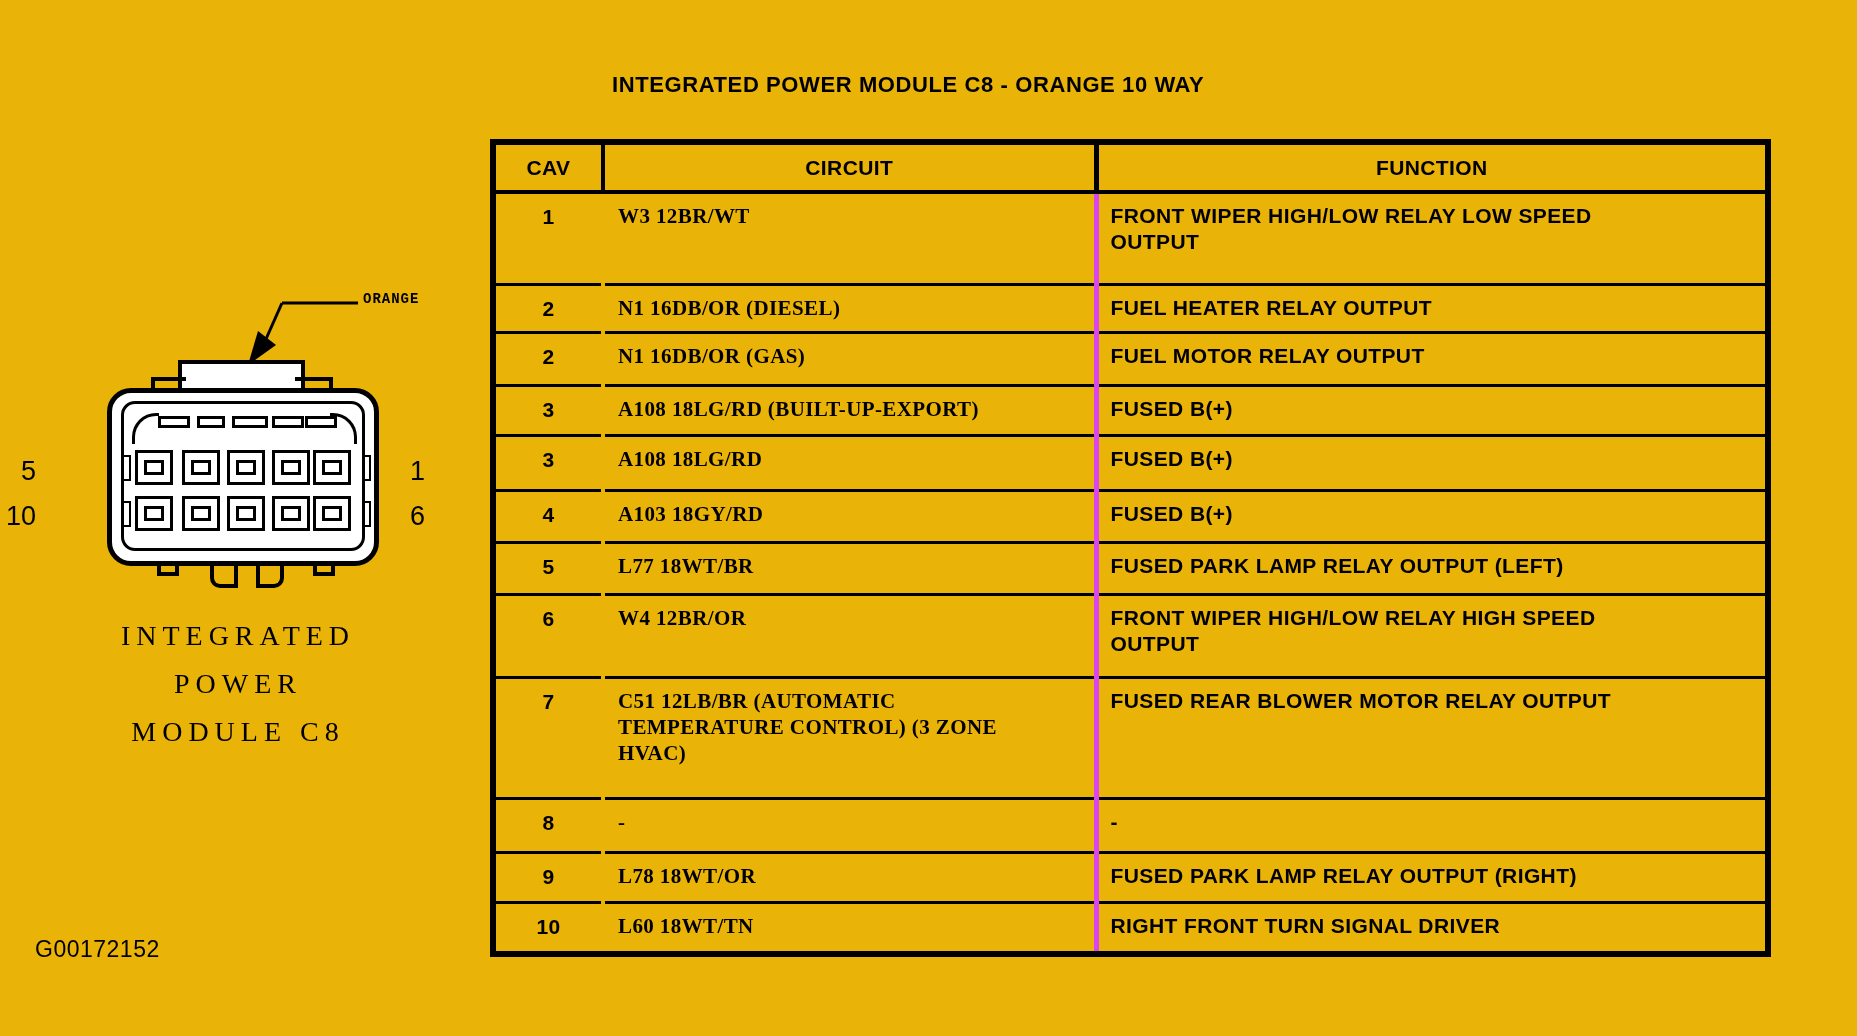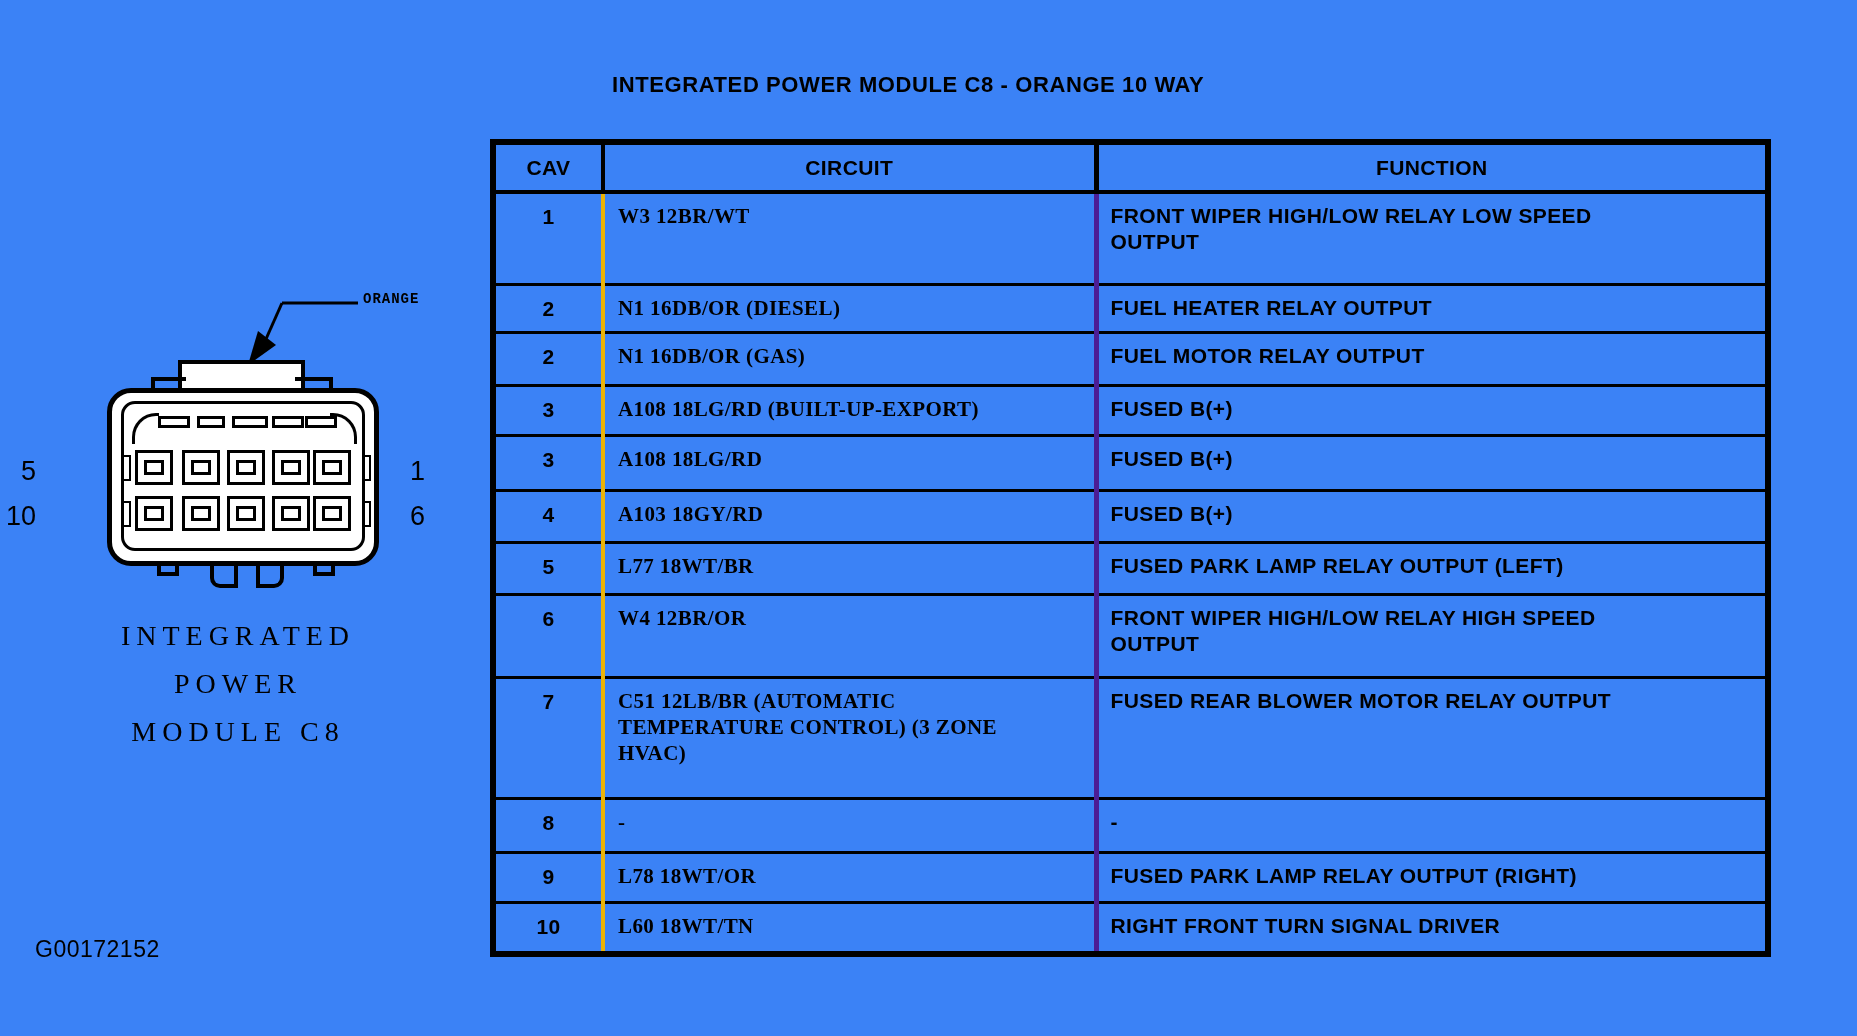--- a/index.html
+++ b/index.html
@@ -1,17 +1,17 @@
 <!DOCTYPE html>
 <html><head>
 <meta charset="utf-8">
 <style>
   html,body{margin:0;padding:0;background:#e8e8e8;}
   .canvas{
-    position:relative;width:1857px;height:1036px;background:#3b82f6;
+    position:relative;width:1857px;height:1036px;background:#eab308;
     font-family:"Liberation Sans", sans-serif;color:#000;overflow:hidden;
   }
   
   .fig-title{
     position:absolute;left:612px;top:72px;font-size:22px;font-weight:600;
     letter-spacing:0.6px;white-space:nowrap;
   }
   
   .pinout{
     position:absolute;left:490px;top:115px;width:1275px;
@@ -20,21 +20,21 @@
     margin-top:24px;
   }
   .pinout th,.pinout td{
     border:3px solid #000;font-size:21px;font-weight:700;letter-spacing:0.4px;
     vertical-align:top;line-height:26px;
   }
   .pinout thead tr{height:50px;}
   .pinout th{text-align:center;vertical-align:middle;border-bottom:4px solid #000;}
   .pinout td.col-cav{text-align:center;padding-top:10px;}
   .pinout td.col-circuit{padding:9px 55px 4px 13px;border-left:4px solid #eab308;font-family:Liberation Serif, serif;}
-  .pinout td.col-function{padding:9px 135px 4px 12px;border-left:5px solid #4c1d95;}
+  .pinout td.col-function{padding:9px 135px 4px 12px;border-left:5px solid #d946ef;}
   .pinout th.col-circuit{border-left:4px solid #000;}
   .pinout th.col-function{border-left:5px solid #000;}
   .pinout tbody tr:nth-child(1){height:92px;}
   .pinout tbody tr:nth-child(2){height:48px;}
   .pinout tbody tr:nth-child(3){height:53px;}
   .pinout tbody tr:nth-child(4){height:50px;}
   .pinout tbody tr:nth-child(5){height:55px;}
   .pinout tbody tr:nth-child(6){height:52px;}
   .pinout tbody tr:nth-child(7){height:52px;}
   .pinout tbody tr:nth-child(8){height:83px;}

